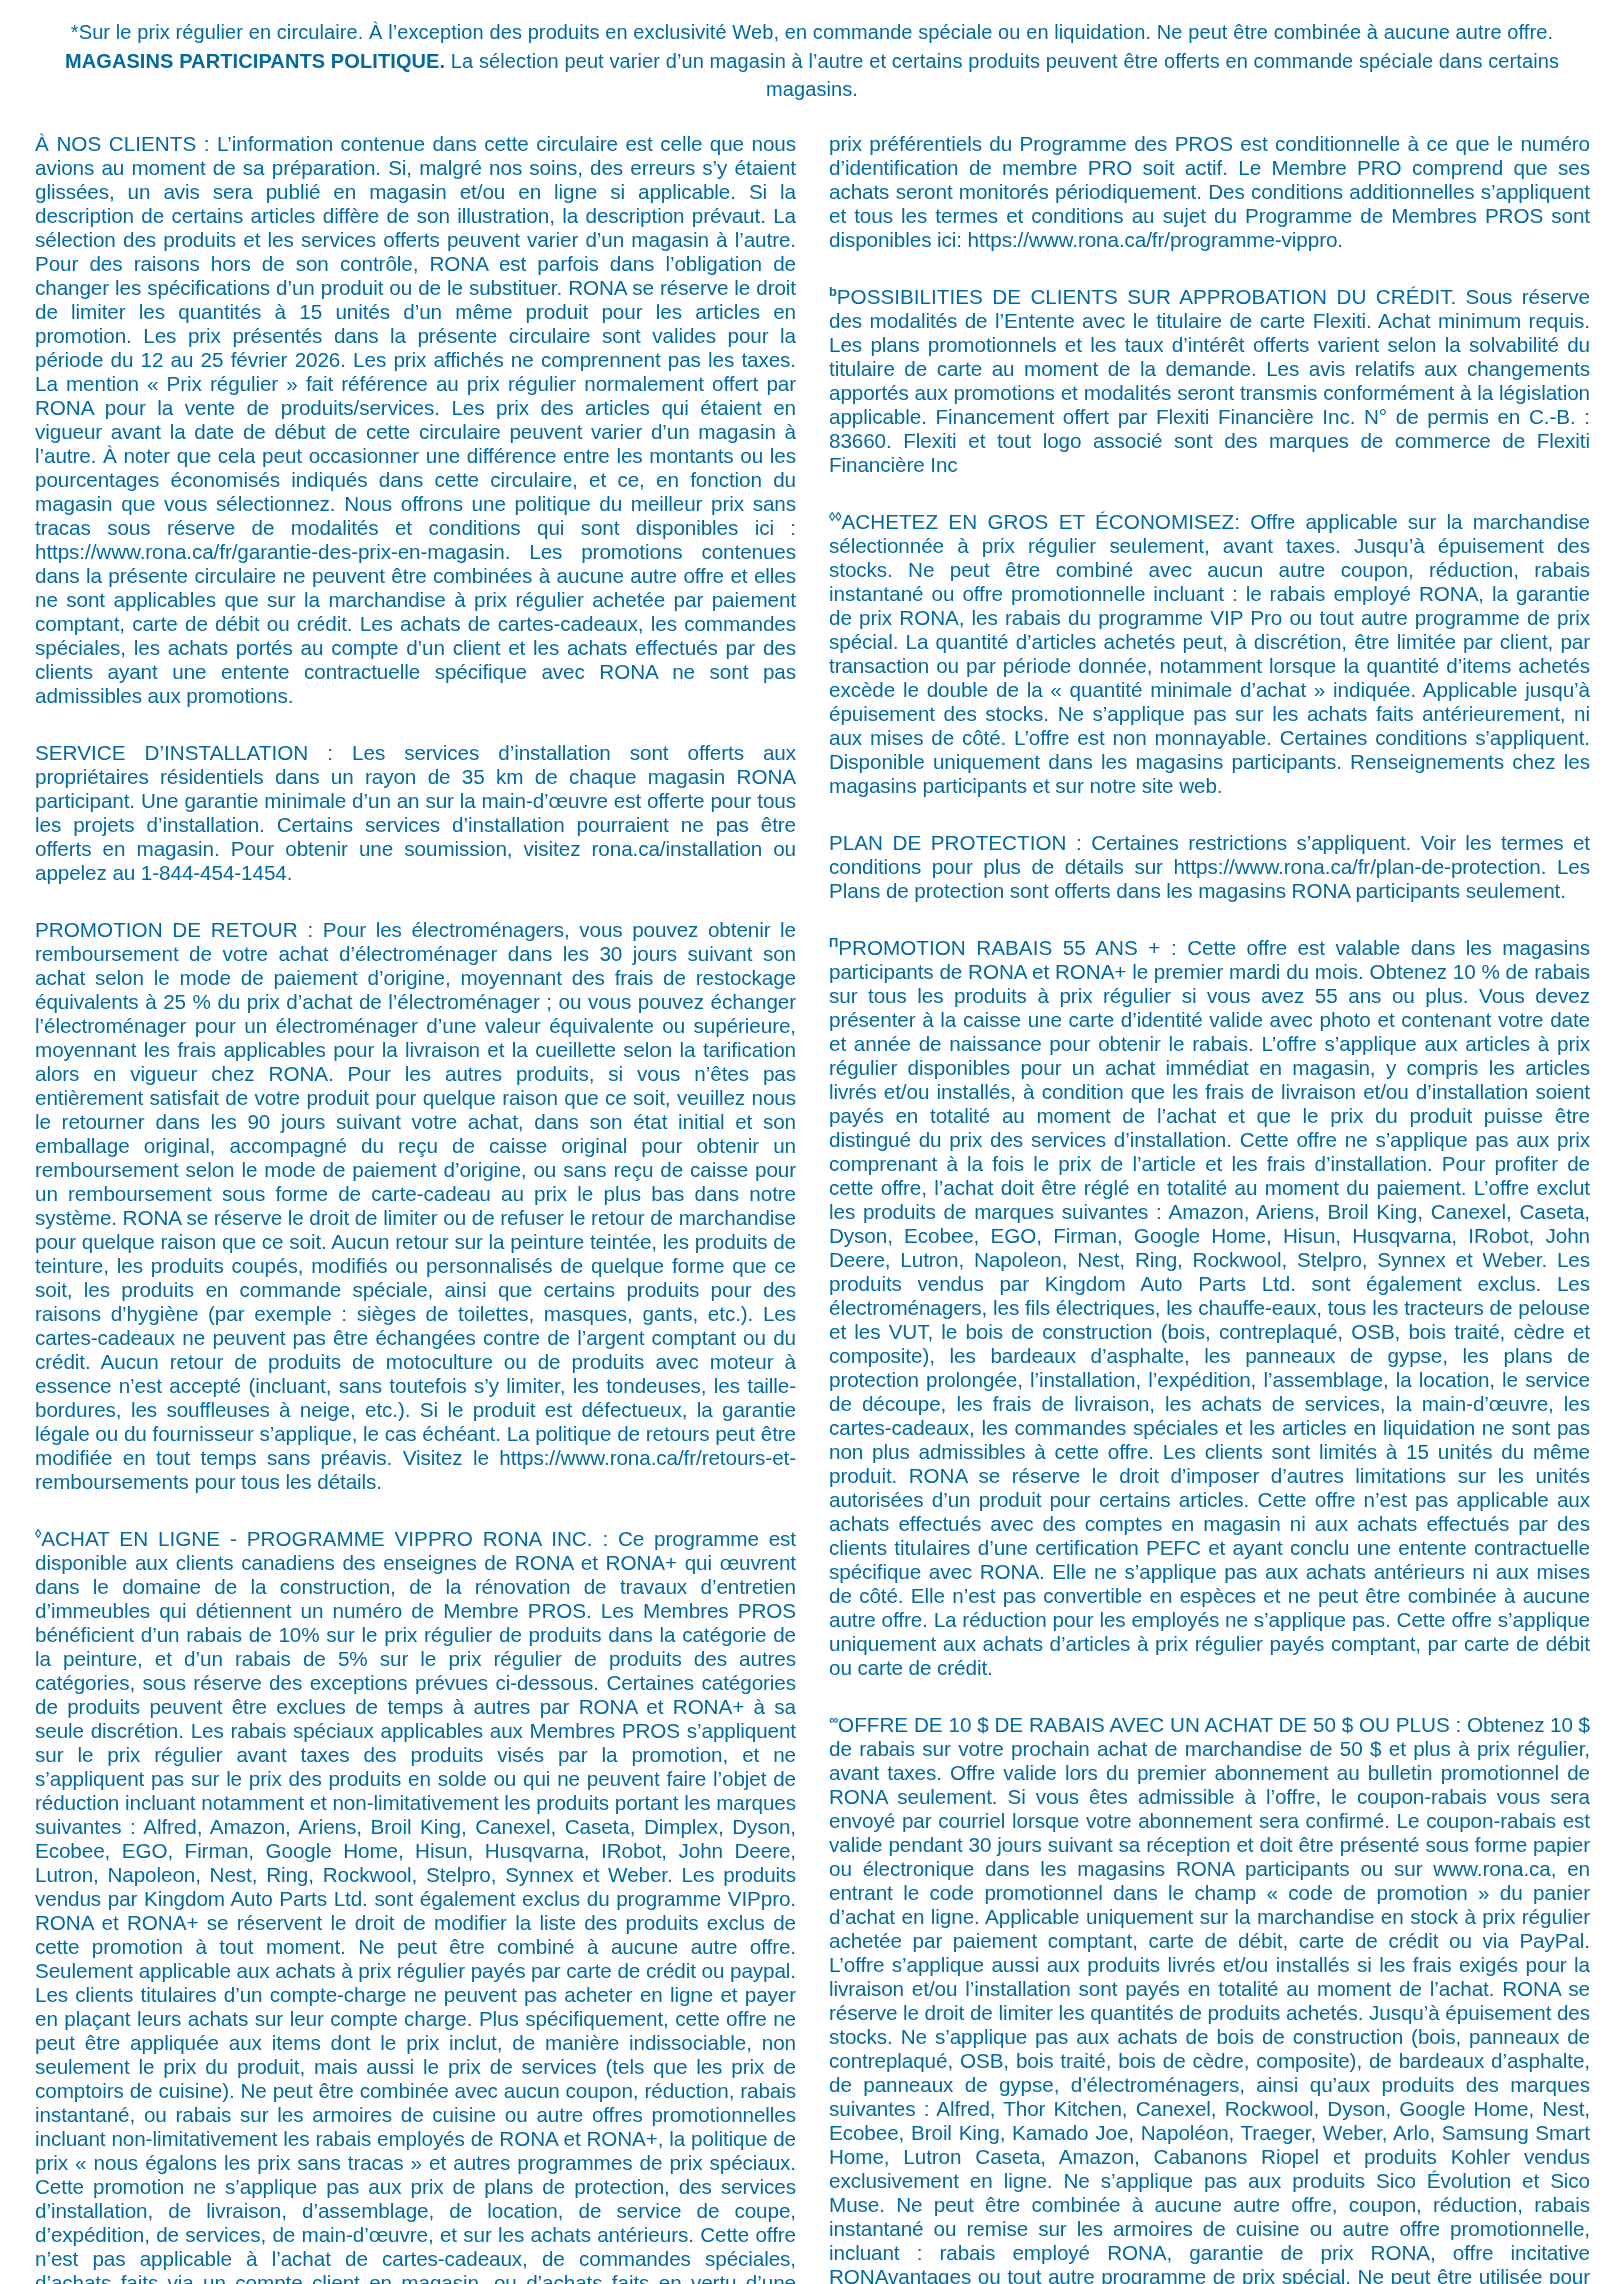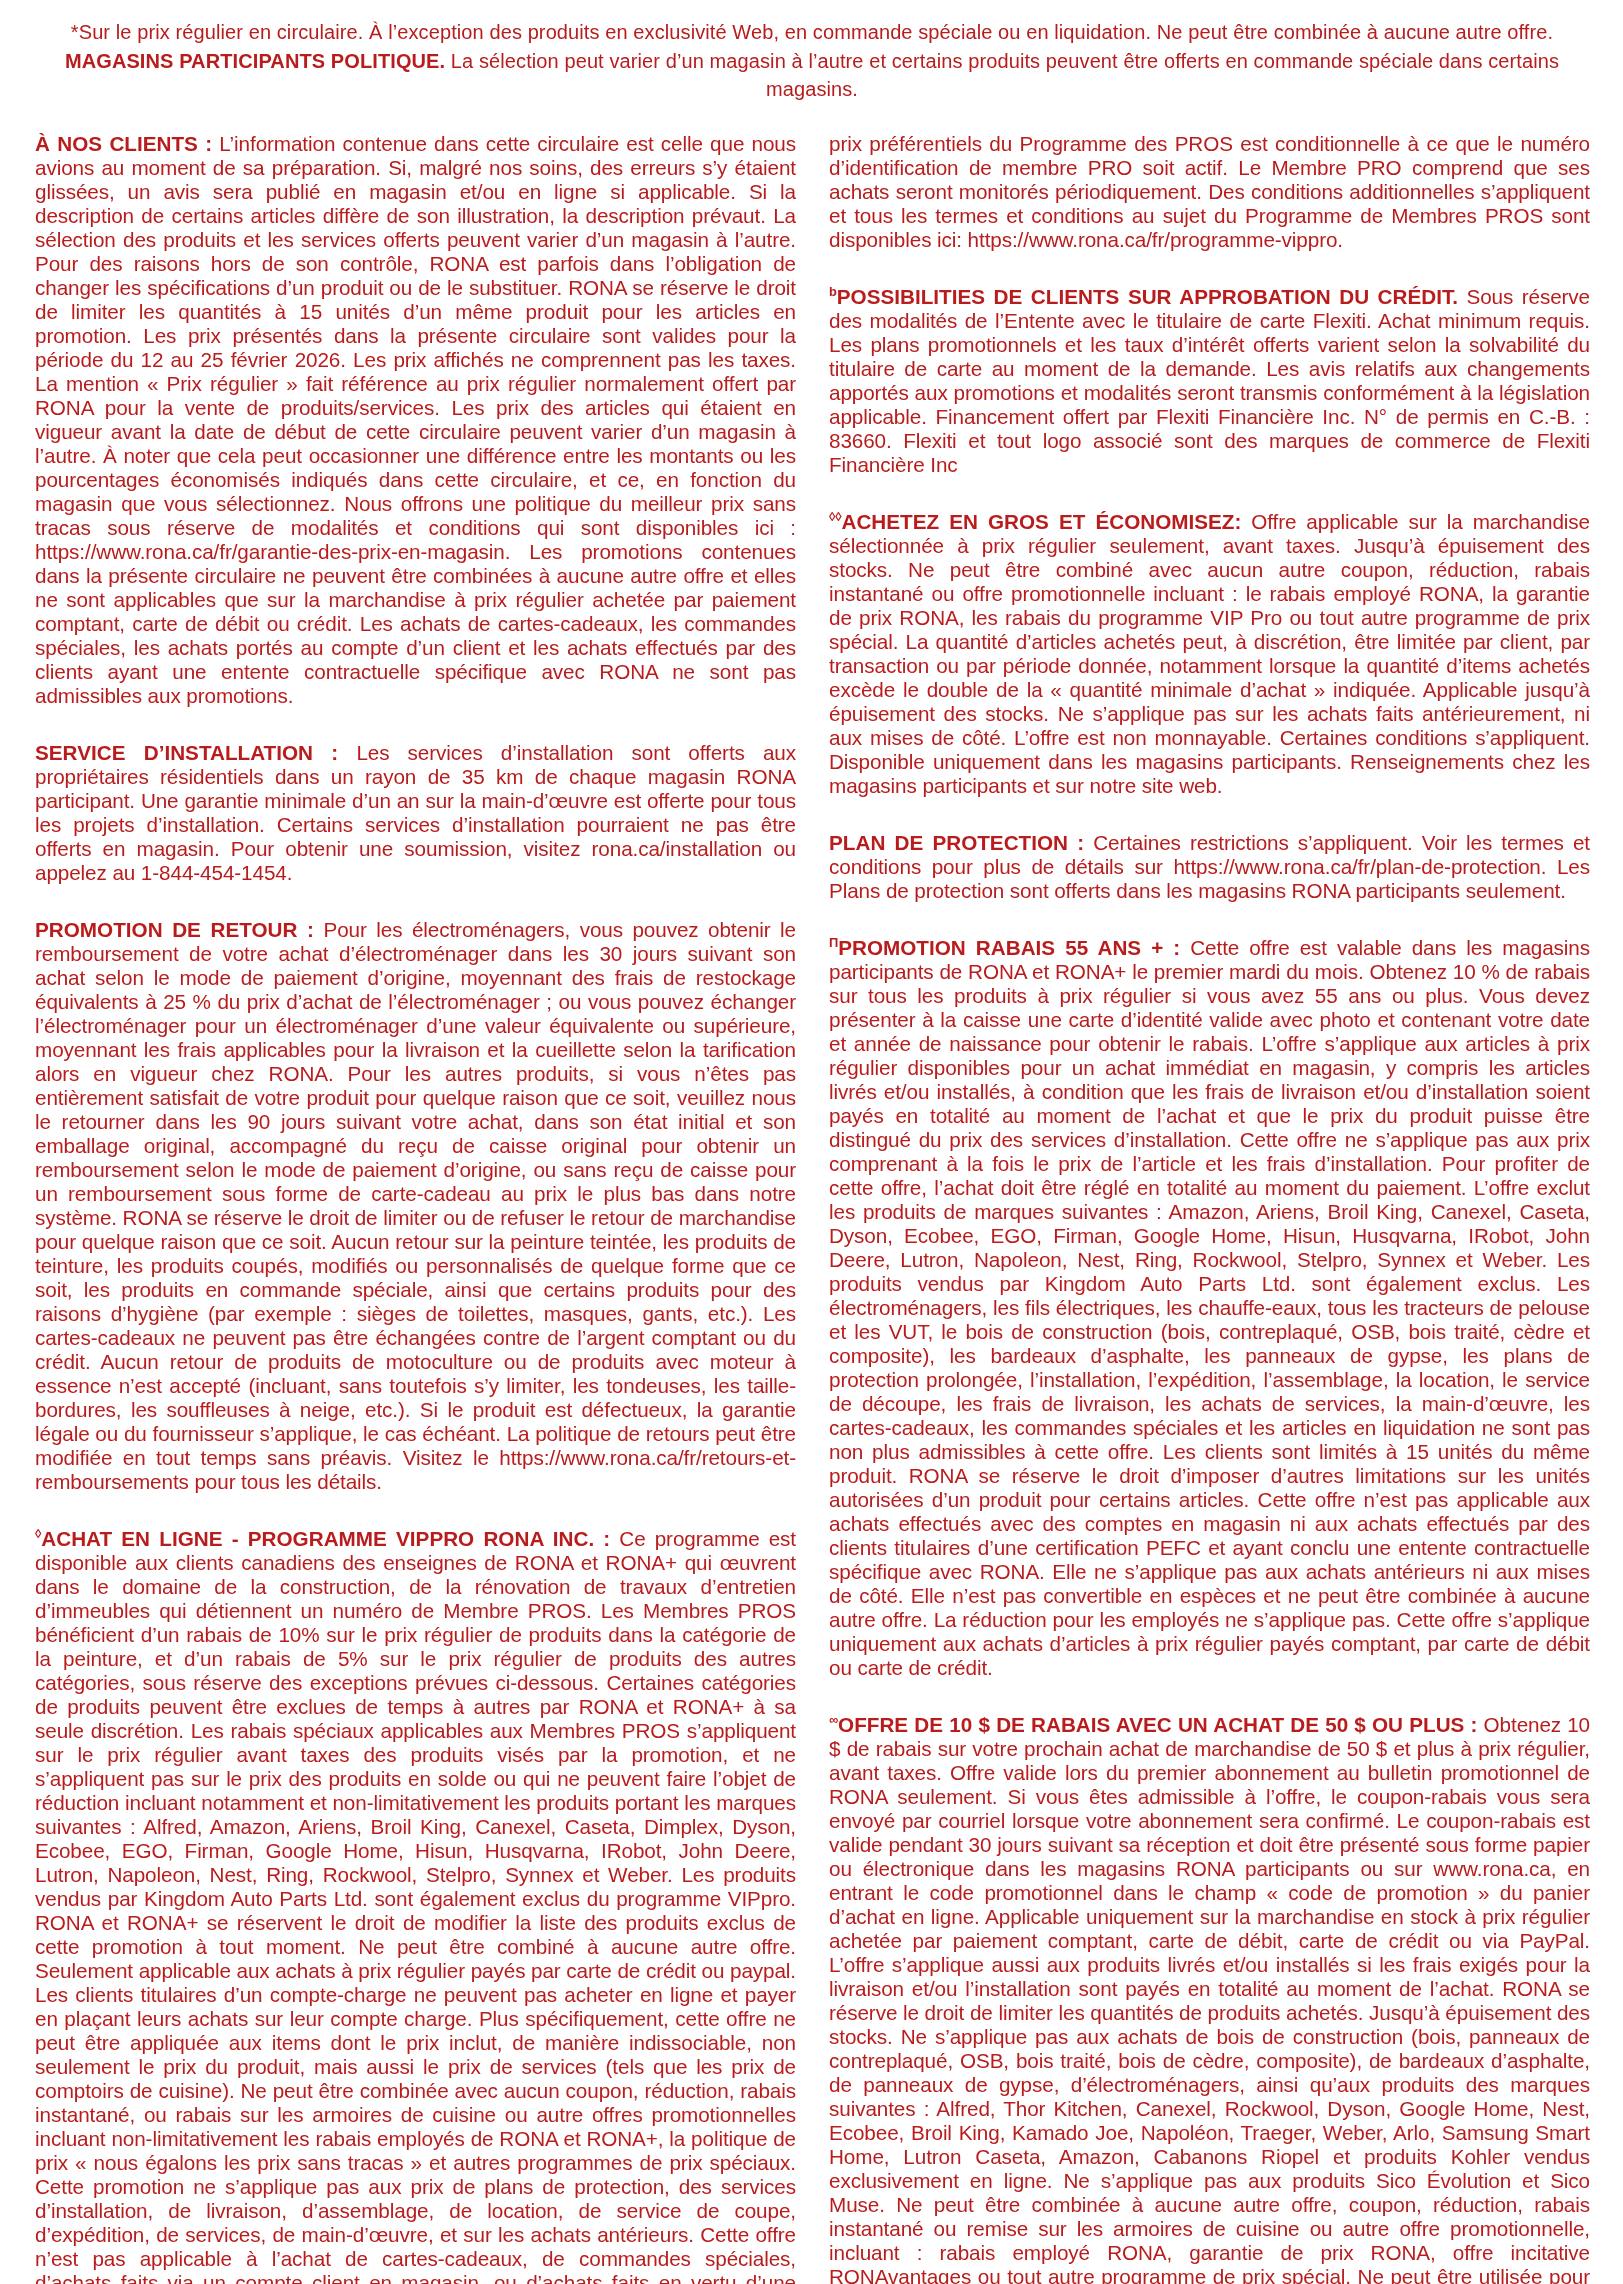--- a/index.html
+++ b/index.html
@@ -7,21 +7,21 @@
     padding: 0;
     background: #ffffff;
     width: 1624px;
     height: 2284px;
     overflow: hidden;
   }
   .page {
     width: 1624px;
     height: 2284px;
     background: #ffffff;
-    color: #b91c1c;
+    color: #0369a1;
     font-family: "Liberation Sans", "DejaVu Sans", sans-serif;
     box-sizing: border-box;
   }
   .notice {
     padding-top: 18px;
     text-align: center;
   }
   .notice-line {
     margin: 0 auto;
     width: 1586px;
@@ -41,21 +41,21 @@
     min-width: 0;
   }
   .para {
     margin: 0 0 33px 0;
     font-size: 20.7px;
     line-height: 24px;
     text-align: justify;
     letter-spacing: -0.1px;
   }
   .para:last-child { margin-bottom: 0; }
-  .para b.lead { font-weight: bold; letter-spacing: 0; }
+  .para b.lead { font-weight: normal; letter-spacing: 0; }
   sup.fn {
     font-size: 62%;
     font-weight: bold;
     line-height: 0;
     vertical-align: super;
   }
 </style>
 </head>
 <body>
 

